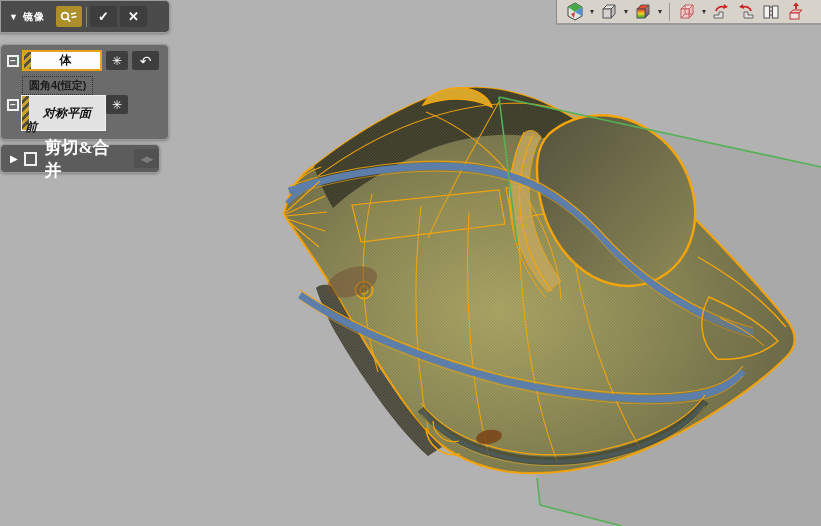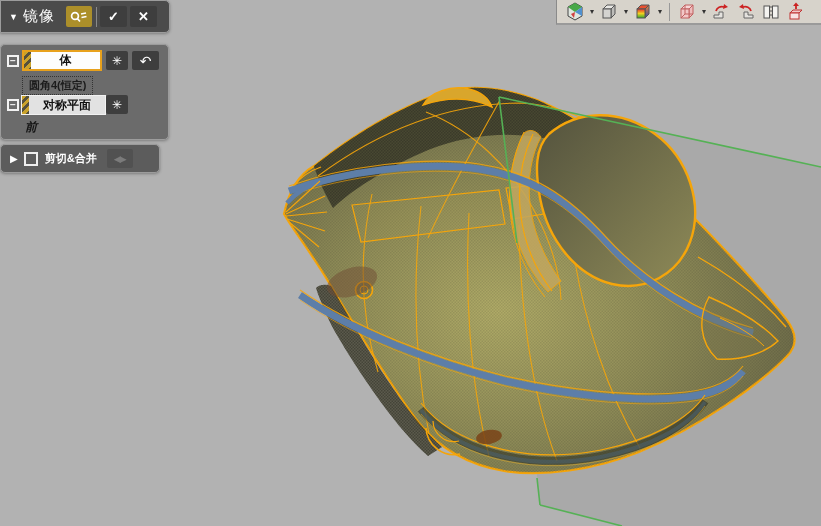--- a/index.html
+++ b/index.html
@@ -20,21 +20,21 @@
   .tb-btn{width:24px;height:21px;display:flex;align-items:center;justify-content:center;border-radius:2px;}
   .tb-caret{font-size:8px;color:#333;width:8px;text-align:center;line-height:21px;}
   .tb-sep{width:1px;height:18px;background:#999;margin:0 4px;}
 
   
   .panel{position:absolute;border:1px solid #9c9c9c;border-radius:5px;
     box-shadow:0 1px 3px rgba(0,0,0,.3);color:#fff;}
   .panel-title{left:0;top:5;width:170px;height:33px;background:var(--panel-dark);
     border-top-left-radius:0;border-bottom-left-radius:0;display:flex;align-items:center;}
   .title-arrow{font-size:9px;color:#fff;margin:0 5px 0 8px;}
-  .title-text{font-size:15px;font-weight:normal;letter-spacing:1px;}
+  .title-text{font-size:10px;font-weight:bold;letter-spacing:1px;}
   .btn{display:flex;align-items:center;justify-content:center;border-radius:2px;cursor:default;}
   .btn-gold{width:26px;height:21px;background:var(--accent-gold);margin-left:11px;}
   .vsep{width:1px;height:20px;background:#8a8a8a;margin:0 3px 0 4px;}
   .btn-dark{width:27px;height:21px;background:#3e3e3e;color:#fff;font-weight:bold;font-size:13px;margin-right:3px;}
   .panel-main{left:0;top:44px;width:169px;height:96px;background:var(--panel-mid);}
   .panel-cut{left:0;top:144px;width:160px;height:29px;background:var(--panel-low);
     display:flex;align-items:center;}
   .collapse-box{position:absolute;width:12px;height:12px;border:2px solid #f2f2f2;
     color:#f2f2f2;font-size:10px;line-height:8px;text-align:center;font-weight:bold;}
   .field{position:absolute;height:21px;display:flex;align-items:center;justify-content:center;
@@ -42,21 +42,21 @@
   .stripe{position:absolute;left:0;top:0;bottom:0;width:7px;
     background:repeating-linear-gradient(135deg,#c9a22b 0 3px,#55503c 3px 6px);}
   .field-label{padding-left:7px;}
   .mini-btn{position:absolute;width:22px;height:19px;background:#3e3e3e;color:#fff;
     display:flex;align-items:center;justify-content:center;font-size:12px;border-radius:2px;}
   .item-tag{position:absolute;font-size:11px;color:#1c1c1c;font-weight:bold;
     border:1px dotted #333;padding:1px 6px;background:transparent;}
   .item-plain{position:absolute;font-style:italic;font-size:12px;color:#151515;font-weight:bold;}
   .expand-arrow{font-size:10px;color:#fff;margin:0 6px 0 9px;}
   .checkbox{width:14px;height:14px;border:2px solid #eee;background:transparent;}
-  .cut-label{font-size:11px;font-weight:bold;margin-left:7px;}
+  .cut-label{font-size:17px;font-weight:bold;margin-left:7px;font-family:Liberation Serif, serif;}
   .btn-disabled{width:26px;height:19px;background:#515151;color:#7b7b7b;font-size:9px;
     letter-spacing:-1px;margin-left:10px;border-radius:2px;}
   #pin{position:absolute;left:1px;top:0;}
 </style>
 </head>
 <body>
 
 <svg id="viewport" width="821" height="526" viewBox="0 0 821 526">
   <defs>
     <radialGradient id="bodyGrad" cx="42%" cy="58%" r="78%">
@@ -290,21 +290,21 @@
   <div class="collapse-box" style="left:6px;top:10px;">−</div>
   <div class="field" style="left:21px;top:5px;width:80px;background:#fdfdfd;border:2px solid var(--field-selected-border);">
     <span class="stripe"></span>
     <span class="field-label">体</span>
   </div>
   <div class="mini-btn" style="left:105px;top:6px;">✳</div>
   <div class="mini-btn" style="left:131px;top:6px;width:27px;font-size:14px;">↶</div>
   <div class="item-tag" style="left:21px;top:31px;">圆角4(恒定)</div>
 
   <div class="collapse-box" style="left:6px;top:54px;">−</div>
-  <div class="field" style="left:20px;top:50px;width:85px;height:20px;background:#e2e2e2;border:1px solid #f2f2f2;">
+  <div class="field" style="left:20px;top:50px;width:85px;height:36px;background:#e2e2e2;border:1px solid #f2f2f2;font-style:italic;">
     <span class="stripe"></span>
     <span class="field-label">对称平面</span>
   </div>
   <div class="mini-btn" style="left:105px;top:50px;">✳</div>
   <div class="item-plain" style="left:24px;top:74px;">前</div>
 </div>
 
 <div class="panel panel-cut">
   <span class="expand-arrow">▶</span>
   <span class="checkbox"></span>

